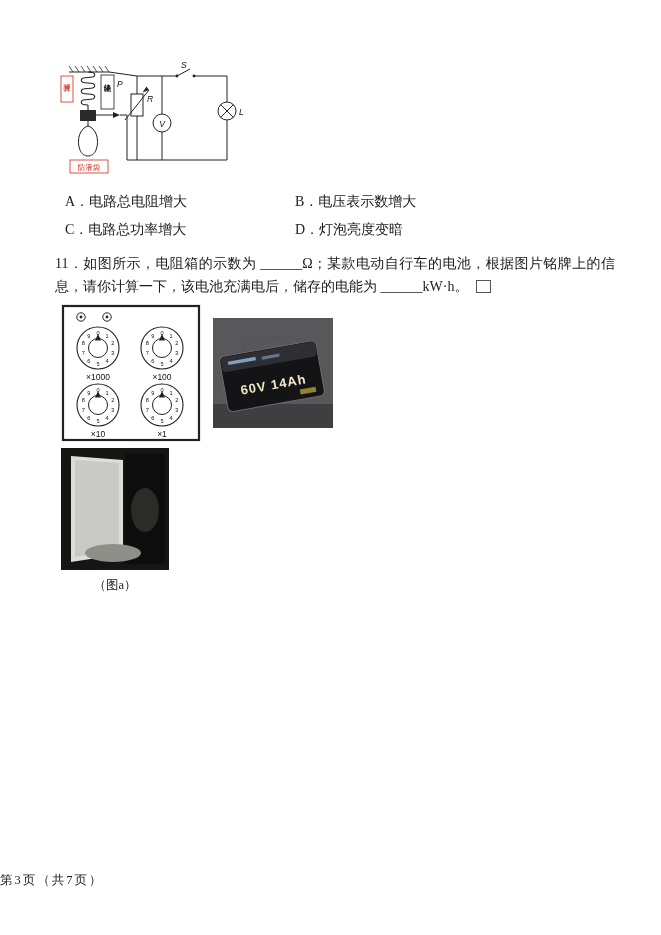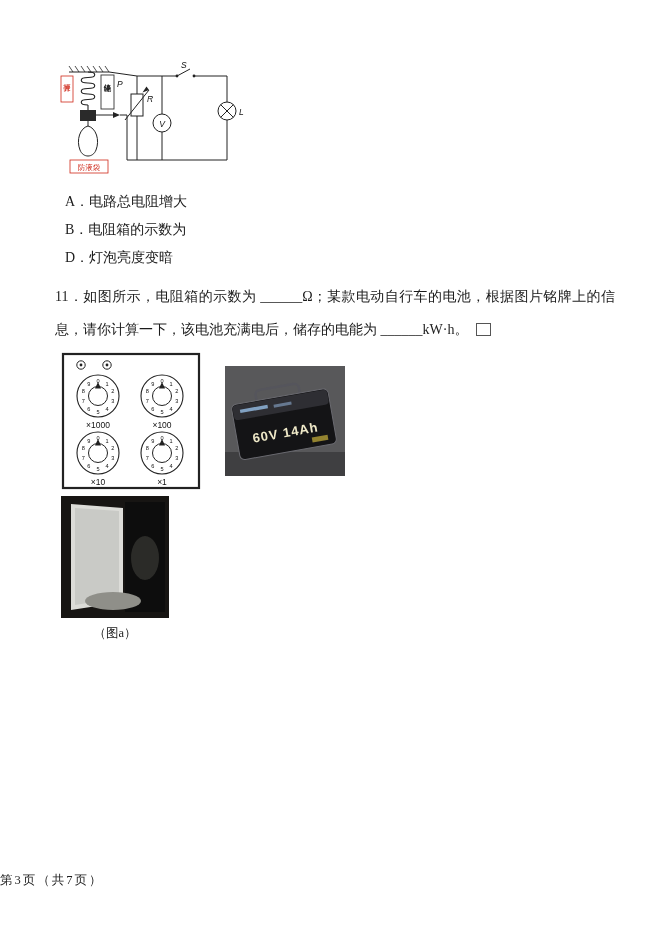--- a/index.html
+++ b/index.html
@@ -9,38 +9,38 @@
     background: #ffffff;
     position: relative;
     overflow: hidden;
     font-family: "Liberation Serif", "DejaVu Serif", serif;
     color: #1b1b1b;
   }
   .content { padding: 62px 46px 0 55px; }
 
   .qtext {
     font-size: 14px;
-    line-height: 33px;
+    line-height: 23px;
     text-align: justify;
     margin-top: 8px;
   }
   .options { font-size: 14px; line-height: 28px; margin: 8px 0 0 10px; }
-  .options .row { display: flex; flex-direction: column; }
+  .options .row { display: flex; }
   .options .cell-left { width: 230px; }
 
   .section-title {
     font-weight: bold;
     font-size: 14px;
     line-height: 26px;
     margin: 5px 0 0 -10px;
   }
 
   .figure-circuit { display: block; margin-left: 2px; }
 
-  .fig-row { display: flex; align-items: center; gap: 24px; margin: 6px 0 2px 6px; }
+  .fig-row { display: flex; align-items: center; gap: 12px; margin: 6px 0 2px 6px; }
   .fig-row.top-align { align-items: flex-start; }
 
   .caption { font-size: 12.5px; text-align: center; margin-top: 3px; }
 
   .score-box {
     display: inline-block;
     width: 15px; height: 13px;
     border: 1px solid #555;
     margin-left: 8px;
     vertical-align: -2px;
@@ -124,23 +124,24 @@
       <circle cx="170" cy="49" r="9" fill="#fff" stroke="#222" stroke-width="1"></circle>
       <line x1="163.6" y1="42.6" x2="176.4" y2="55.4" stroke="#222" stroke-width="1"></line>
       <line x1="163.6" y1="55.4" x2="176.4" y2="42.6" stroke="#222" stroke-width="1"></line>
     </g>
     <text class="clabel" x="182" y="52.5">L</text>
   </svg>
 
   <div class="options">
     <div class="row">
       <span class="cell-left">A．电路总电阻增大</span>
-      <span>B．电阻箱的示数为</span>
+      <span>B．电压表示数增大</span>
     </div>
     <div class="row">
+      <span class="cell-left">C．电路总功率增大</span>
       <span>D．灯泡亮度变暗</span>
     </div>
   </div>
 
 
   <div class="qtext">
     <span>11．如图所示，电阻箱的示数为 ______Ω；某款电动自行车的电池，根据图片铭牌上的信息，请你计算一下，该电池充满电后，储存的电能为 ______kW·h。</span><span class="score-box"></span>
   </div>
 
   <div class="fig-row">

